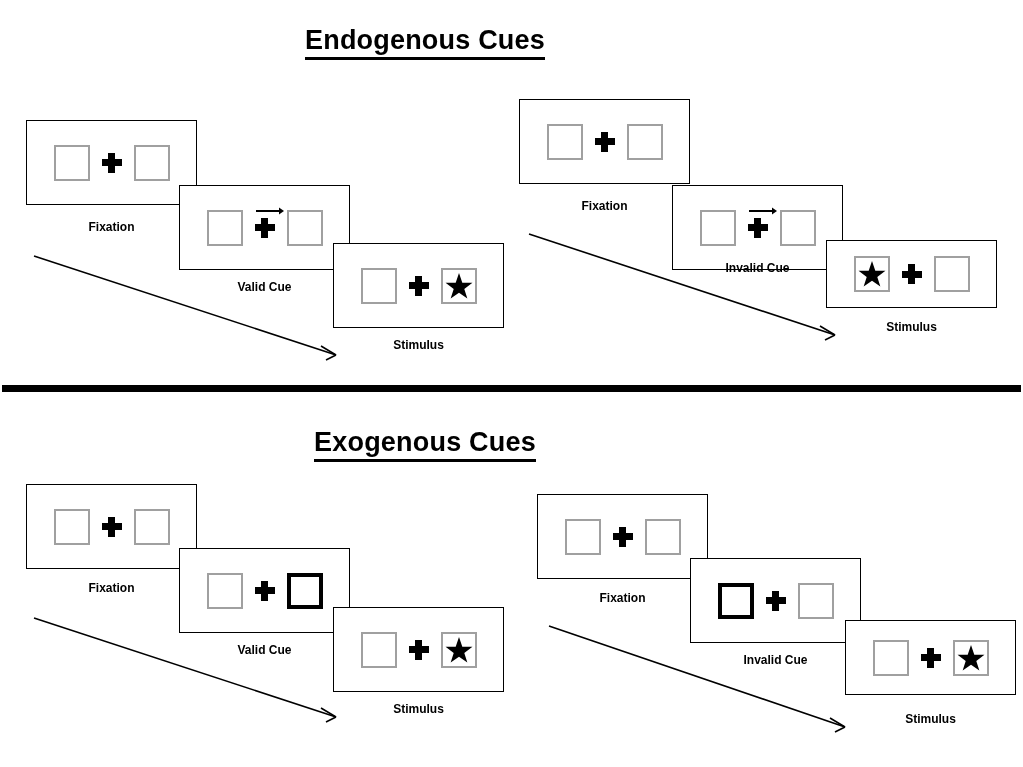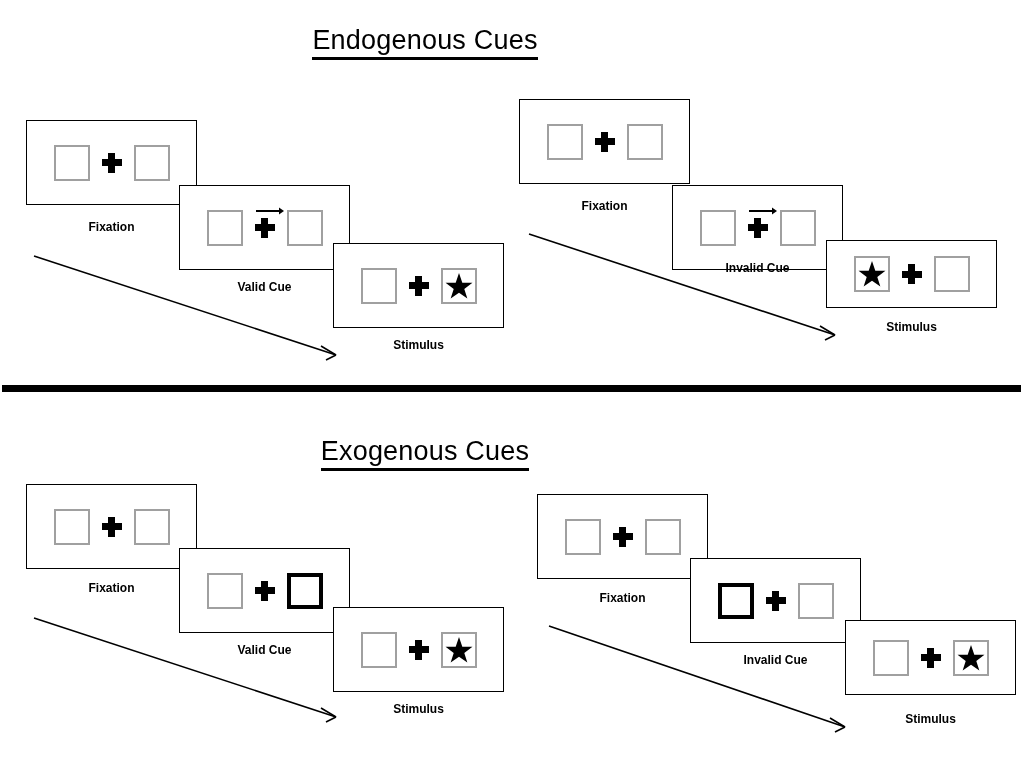--- a/index.html
+++ b/index.html
@@ -16,30 +16,30 @@
     color: #000000;
   }
 
   
   .section-title {
     position: absolute;
     left: 0;
     width: 850px;
     text-align: center;
     font-size: 27px;
-    font-weight: normal;
+    font-weight: bold;
     letter-spacing: 0.2px;
   }
   .section-title .title-text {
     display: inline-block;
     border-bottom: 3px solid #000;
     padding-bottom: 1px;
   }
   #title-endogenous { top: 25px; }
-  #title-exogenous  { top: 436px; }
+  #title-exogenous  { top: 427px; }
 
   
   .divider {
     position: absolute;
     left: 2px;
     width: 1019px;
     height: 7px;
     background: #000000;
     top: 385px;
   }

